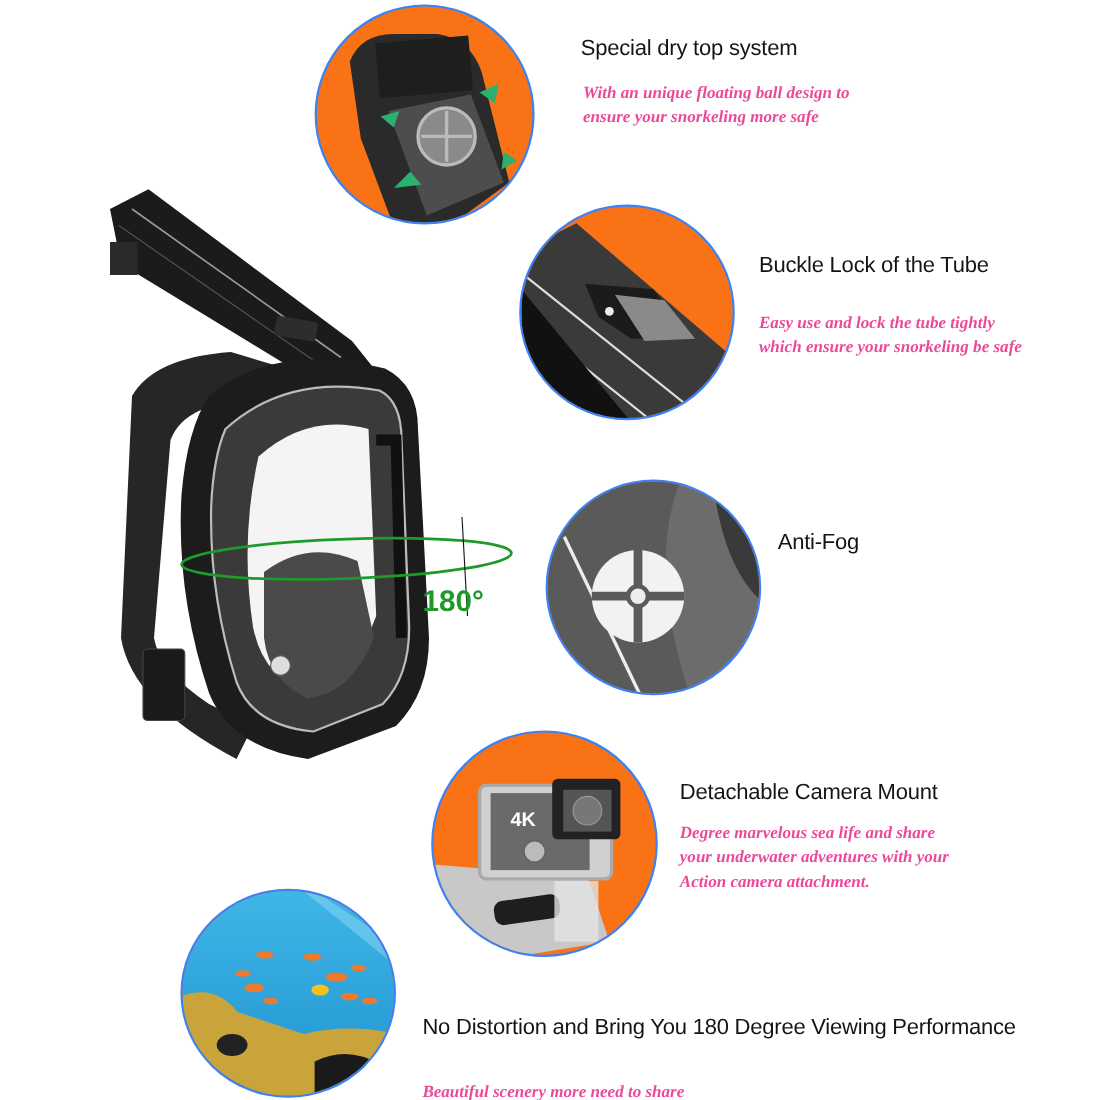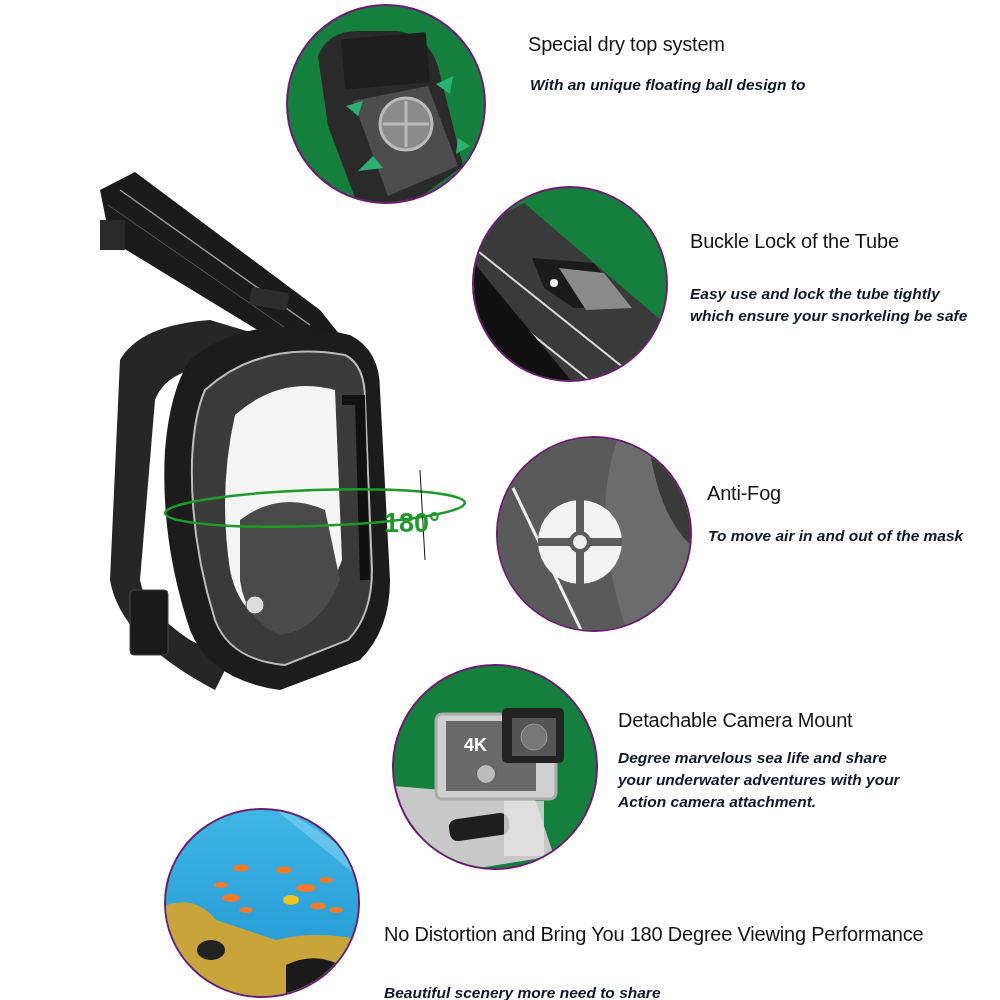--- a/index.html
+++ b/index.html
@@ -1,21 +1,21 @@
 <!DOCTYPE html>
 <html><head>
 <meta charset="utf-8">
 <style>
   html, body { margin:0; padding:0; }
   body { width:1000px; height:1000px; background:#ffffff; position:relative; overflow:hidden;
          font-family:"Liberation Sans", sans-serif; color:#111; }
   .abs { position:absolute; }
-  .circle { position:absolute; border-radius:50%; overflow:hidden; border:2px solid #701a75; box-sizing:border-box; background:#15803d; }
+  .circle { position:absolute; border-radius:50%; overflow:hidden; border:2px solid #3b82f6; box-sizing:border-box; background:#f97316; }
   .title { position:absolute; font-weight:normal; font-size:20px; color:#141414; white-space:nowrap; letter-spacing:-0.2px; }
-  .desc { position:absolute; font-weight:bold; font-style:italic; font-size:15.5px; line-height:22px; color:#0f172a; white-space:nowrap; }
+  .desc { position:absolute; font-weight:bold; font-style:italic; font-size:15.5px; line-height:22px; color:#ec4899; white-space:nowrap;font-family:Liberation Serif, serif; }
   .desc span { display:block; }
   .deg { position:absolute; font-weight:bold; font-size:27px; color:#1f9a2a; }
 </style>
 </head>
 <body>
 
 <div class="abs" style="left:80px;top:160px;width:400px;height:560px;">
   <svg width="400" height="560" viewBox="0 0 400 560">
 
     <path d="M20 30 L55 12 L240 150 L260 175 L235 205 L30 80 Z" fill="#1b1b1b"></path>
@@ -34,38 +34,39 @@
     <path d="M155 255 Q200 215 255 230 L262 400 Q240 460 205 470 Q160 460 150 410 Q138 330 155 255 Z" fill="#f4f4f4"></path>
 
     <path d="M160 360 Q200 330 245 350 L260 420 Q240 470 200 475 Q165 460 160 420 Z" fill="#4a4a4a"></path>
     <circle cx="175" cy="445" r="9" fill="#ddd" stroke="#555"></circle>
     <path d="M262 240 L280 240 L285 420" fill="none" stroke="#111" stroke-width="10"></path>
 
     <ellipse cx="235" cy="348" rx="150" ry="18" fill="none" stroke="#1f9a2a" stroke-width="2.5" transform="rotate(-2 235 348)"></ellipse>
     <line x1="340" y1="310" x2="345" y2="400" stroke="#111" stroke-width="1"></line>
   </svg>
 </div>
-<div class="deg" style="left:384px;top:508px;">180°</div>
+<div class="deg" style="left:384px;top:531px;">180°</div>
 
 <div class="circle" style="left:286px;top:4px;width:200px;height:200px;">
   <svg width="200" height="200" viewBox="0 0 200 200">
     <path d="M30 50 Q40 25 70 25 L110 25 Q140 30 150 60 L175 160 L120 200 L70 200 L40 120 Z" fill="#2a2a2a"></path>
     <rect x="55" y="30" width="85" height="50" fill="#1e1e1e" transform="rotate(-5 95 55)"></rect>
     <path d="M65 95 L140 80 L170 160 L100 190 Z" fill="#4d4d4d"></path>
     <circle cx="118" cy="118" r="26" fill="#8a8a8a" stroke="#bbb" stroke-width="3"></circle>
     <path d="M118 95 L118 141 M95 118 L141 118" stroke="#bbb" stroke-width="3"></path>
     <polygon points="148,78 165,70 162,88" fill="#2bb070"></polygon>
     <polygon points="58,100 75,95 70,110" fill="#2bb070"></polygon>
     <polygon points="170,132 182,140 168,148" fill="#2bb070"></polygon>
     <polygon points="85,150 70,165 95,162" fill="#2bb070"></polygon>
   </svg>
 </div>
 <div class="title" style="left:528px;top:33px;">Special dry top system</div>
 <div class="desc" style="left:530px;top:74px;">
   <span>With an unique floating ball design to</span>
+  <span>ensure your snorkeling more safe</span>
 </div>
 
 <div class="circle" style="left:472px;top:186px;width:196px;height:196px;">
   <svg width="196" height="196" viewBox="0 0 196 196">
     <path d="M0 40 L50 15 L196 140 L196 196 L0 196 Z" fill="#3a3a3a"></path>
     <path d="M0 60 L170 196" stroke="#ddd" stroke-width="2"></path>
     <path d="M0 100 L120 196" stroke="#ddd" stroke-width="2"></path>
     <path d="M0 75 L0 196 L100 196 Z" fill="#111"></path>
     <path d="M58 70 L120 75 L155 120 L100 120 L70 100 Z" fill="#1b1b1b"></path>
     <path d="M85 80 L130 85 L158 120 L112 122 Z" fill="#8a8a8a"></path>
@@ -84,21 +85,20 @@
     <path d="M0 0 L120 0 Q90 80 130 196 L0 196 Z" fill="#5a5a5a"></path>
     <path d="M150 0 L196 0 L196 110 Q160 80 150 0 Z" fill="#3a3a3a"></path>
     <line x1="15" y1="50" x2="85" y2="196" stroke="#eee" stroke-width="3"></line>
     <circle cx="82" cy="104" r="42" fill="#f2f2f2"></circle>
     <path d="M82 62 L82 146 M40 104 L124 104" stroke="#5b5b5b" stroke-width="8"></path>
     <circle cx="82" cy="104" r="9" fill="#eee" stroke="#5b5b5b" stroke-width="4"></circle>
   </svg>
 </div>
 <div class="title" style="left:707px;top:482px;">Anti-Fog</div>
 <div class="desc" style="left:708px;top:525px;">
-  <span>To move air in and out of the mask</span>
 </div>
 
 <div class="circle" style="left:392px;top:664px;width:206px;height:206px;">
   <svg width="206" height="206" viewBox="0 0 206 206">
     <path d="M0 120 L60 125 L140 130 L160 190 L60 206 L0 206 Z" fill="#c8c8c8"></path>
     <rect x="42" y="48" width="120" height="85" rx="6" fill="#d0d0d0" stroke="#aaa" stroke-width="3"></rect>
     <rect x="52" y="55" width="90" height="70" fill="#6a6a6a"></rect>
     <rect x="108" y="42" width="62" height="55" rx="5" fill="#222"></rect>
     <rect x="118" y="52" width="44" height="38" fill="#555"></rect>
     <circle cx="140" cy="71" r="13" fill="#777" stroke="#999"></circle>

